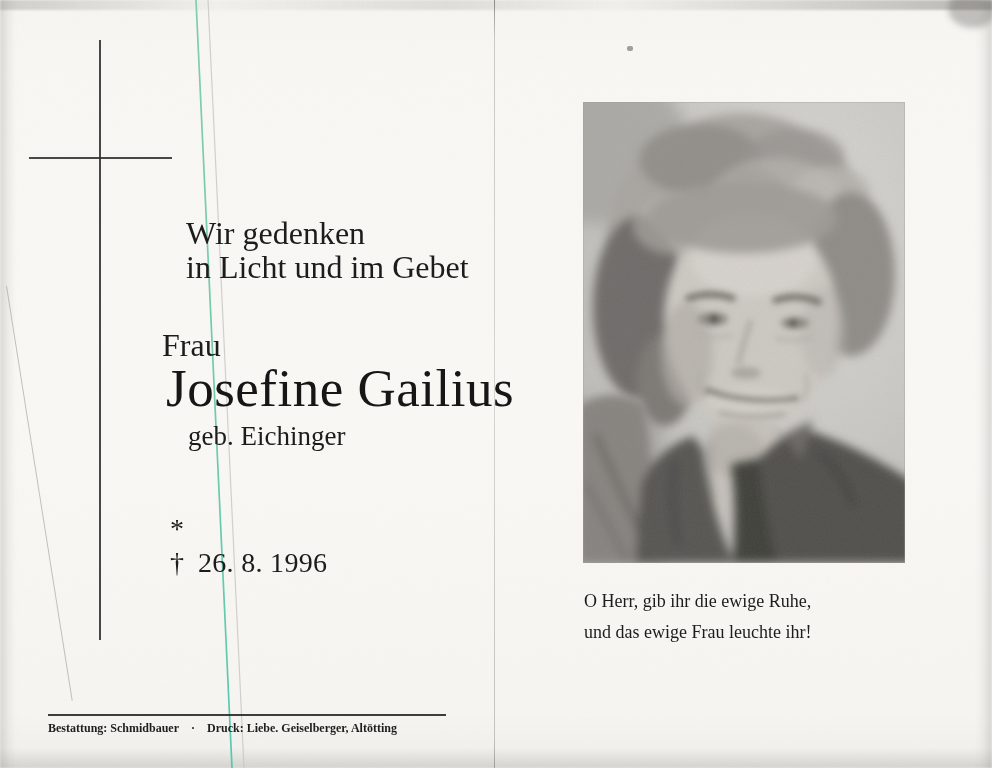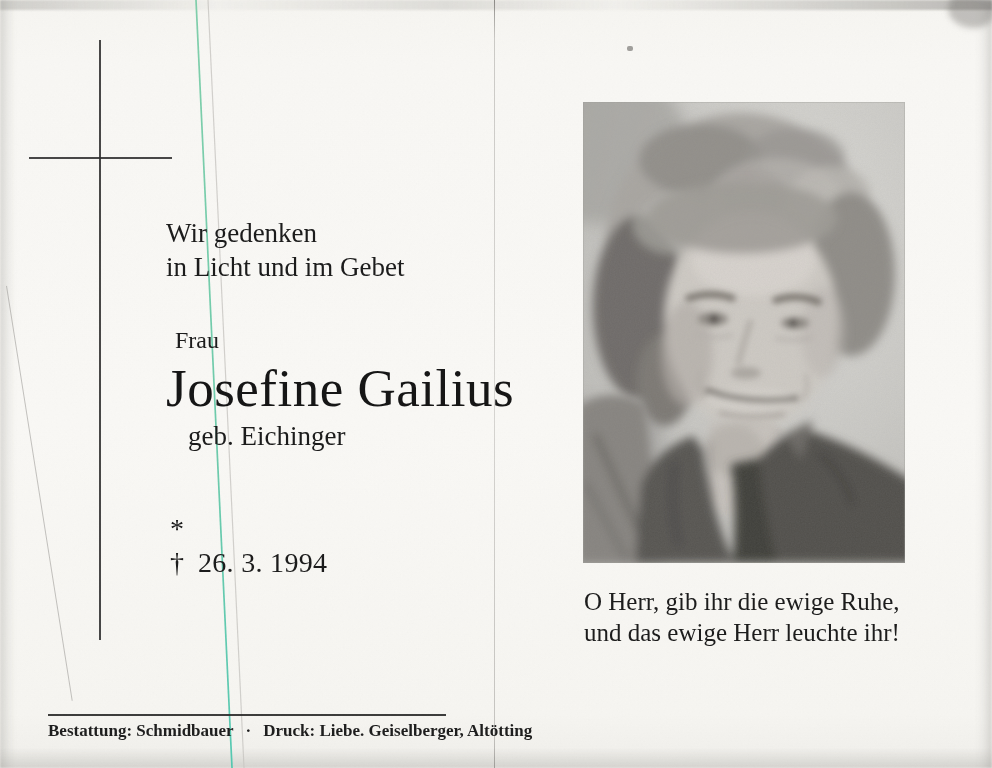--- a/index.html
+++ b/index.html
@@ -33,36 +33,36 @@
     transform-origin:top left;transform:rotate(-9deg);filter:blur(.4px);}
   #fold-line{left:494px;top:0;width:1px;height:768px;
     background:linear-gradient(180deg,rgba(110,108,104,.75) 0%,rgba(150,148,144,.45) 5%,rgba(165,163,159,.40) 50%,rgba(150,148,144,.50) 96%,rgba(120,118,114,.6) 100%);}
   #green-line,#gray-line{position:absolute;left:0;top:0;pointer-events:none;}
   #speck{left:627px;top:46px;width:6px;height:5px;background:rgba(90,88,84,.55);border-radius:2px;filter:blur(.6px);}
   
   #cross-v{position:absolute;left:99px;top:40px;width:2px;height:600px;background:#2e2e2e;opacity:.88;}
   #cross-h{position:absolute;left:29px;top:157px;width:143px;height:2px;background:#2e2e2e;opacity:.88;}
   
   .txt{position:absolute;color:#1b1b1b;white-space:nowrap;}
-  #memorial{left:166px;top:216px;font-size:27px;line-height:34px;}
-  #salutation{left:175px;top:327px;font-size:24px;}
+  #memorial{left:186px;top:216px;font-size:32px;line-height:34px;}
+  #salutation{left:162px;top:327px;font-size:32px;}
   #deceased-name{left:166px;top:358px;font-size:53px;letter-spacing:.5px;color:#151515;}
   #maiden-name{left:188px;top:421px;font-size:27px;}
   #dates{left:170px;top:512px;font-size:28px;line-height:34px;}
   .date-row{display:flex;}
   .date-symbol{width:28px;display:inline-block;}
   .date-value{letter-spacing:.3px;}
   #footer{left:48px;top:714px;width:398px;}
   #footer-rule{height:2px;background:#2b2b2b;opacity:.92;}
-  #footer-text{margin-top:5px;font-size:17px;font-weight:600;color:#1d1d1d;display:flex;align-items:baseline;white-space:nowrap;}
+  #footer-text{margin-top:5px;font-size:12px;font-weight:600;color:#1d1d1d;display:flex;align-items:baseline;white-space:nowrap;}
   #footer-text .sep{margin:0 12px;}
   
   #portrait{position:absolute;left:583px;top:102px;width:322px;height:461px;}
   #portrait svg{display:block;}
-  #prayer{left:584px;top:586px;font-size:25px;line-height:31px;}
+  #prayer{left:584px;top:586px;font-size:18px;line-height:31px;}
   #grain{position:absolute;left:0;top:0;pointer-events:none;opacity:.55;}
 </style>
 </head>
 <body>
 
 <div id="card">
 
   <div class="edge" id="edge-top"></div>
   <div class="edge" id="edge-left"></div>
   <div class="edge" id="edge-bottom"></div>
@@ -97,21 +97,21 @@
   <div class="txt" id="salutation">Frau</div>
   <div class="txt" id="deceased-name">Josefine Gailius</div>
   <div class="txt" id="maiden-name">geb. Eichinger</div>
 
   <div class="txt" id="dates">
     <div class="date-row">
       <span class="date-symbol">*</span>
     </div>
     <div class="date-row">
       <span class="date-symbol">†</span>
-      <span class="date-value">26. 3. 1994</span>
+      <span class="date-value">26. 8. 1996</span>
     </div>
   </div>
 
   <div class="txt" id="footer">
     <div id="footer-rule"></div>
     <div id="footer-text">
       <span>Bestattung: Schmidbauer</span>
       <span class="sep">·</span>
       <span>Druck: Liebe. Geiselberger, Altötting</span>
     </div>
@@ -206,21 +206,21 @@
         <path d="M92 360 Q86 404 96 444" stroke="#434140" stroke-width="7" opacity=".6" fill="none"></path>
       </g>
 
       <rect width="322" height="461" fill="none" stroke="#9f9d99" stroke-width="2" opacity=".35"></rect>
       <rect width="322" height="461" filter="url(#pgrain)"></rect>
     </svg>
   </div>
 
   <div class="txt" id="prayer">
     <div>O Herr, gib ihr die ewige Ruhe,</div>
-    <div>und das ewige Herr leuchte ihr!</div>
+    <div>und das ewige Frau leuchte ihr!</div>
   </div>
 
   <svg id="grain" width="992" height="768">
     <defs>
       <filter id="cardgrain">
         <feTurbulence type="fractalNoise" baseFrequency="0.55" numOctaves="2" stitchTiles="stitch" result="n"></feTurbulence>
         <feColorMatrix in="n" type="matrix" values="0 0 0 0 0.42  0 0 0 0 0.42  0 0 0 0 0.40  0 0 0 0.05 0"></feColorMatrix>
       </filter>
     </defs>
     <rect width="992" height="768" filter="url(#cardgrain)"></rect>

